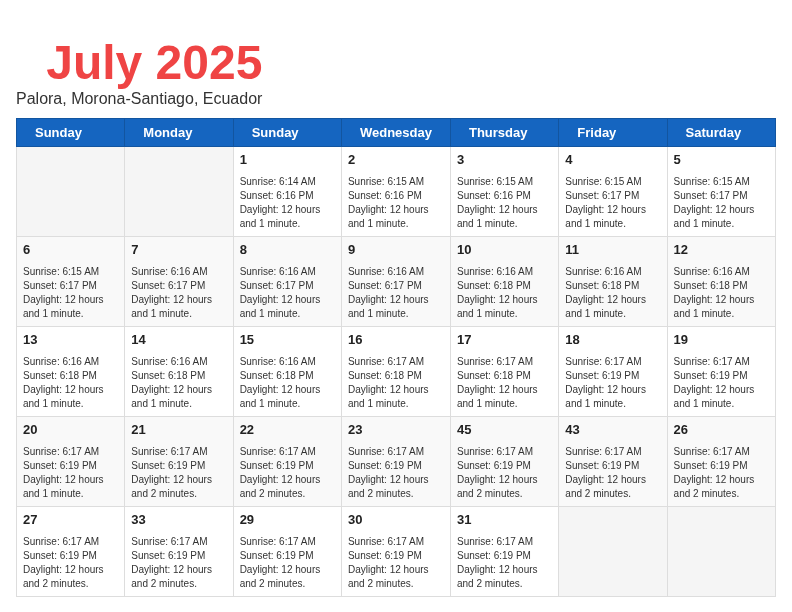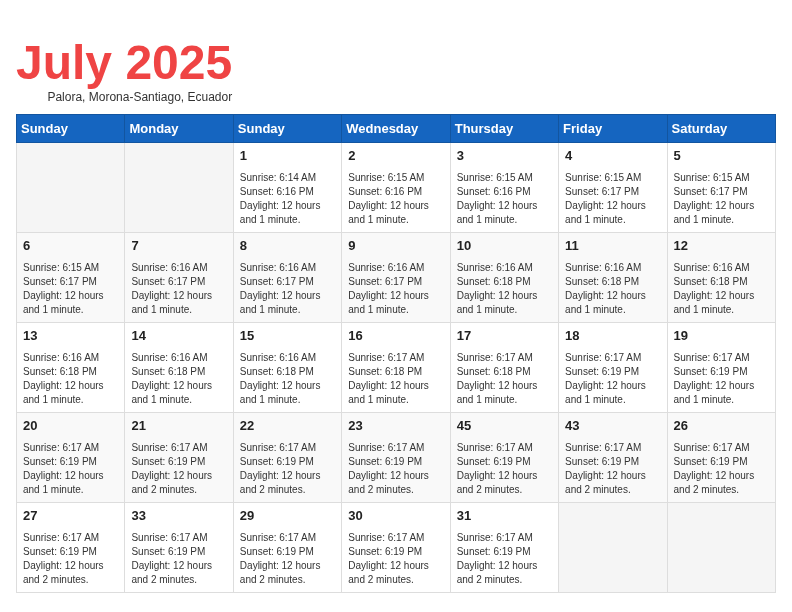--- a/index.html
+++ b/index.html
@@ -39,35 +39,35 @@
       text-align: right;
     }
     .month-title {
       font-size: 48px;
       font-weight: bold;
       color: #ef4444;
       line-height: 1.1;
       margin-top: 21px;
     }
     .location-title {
-      font-size: 12px;
+      font-size: 16px;
       color: #333;
       font-weight: normal;
     }
     .calendar {
       width: 100%;
       border-collapse: collapse;
       border: 1px solid #ccc;
     }
     .calendar th {
       background-color: #1565c0;
       color: white;
       font-size: 13px;
       font-weight: bold;
-      padding: 6px 4px;
+      padding: 6px 18px;
       text-align: left;
       border: 1px solid #1255a0;
     }
     .calendar td {
       vertical-align: top;
       padding: 5px 6px;
       font-size: 10.5px;
       color: #333;
       border: 1px solid #ddd;
       width: calc(100% / 7);

